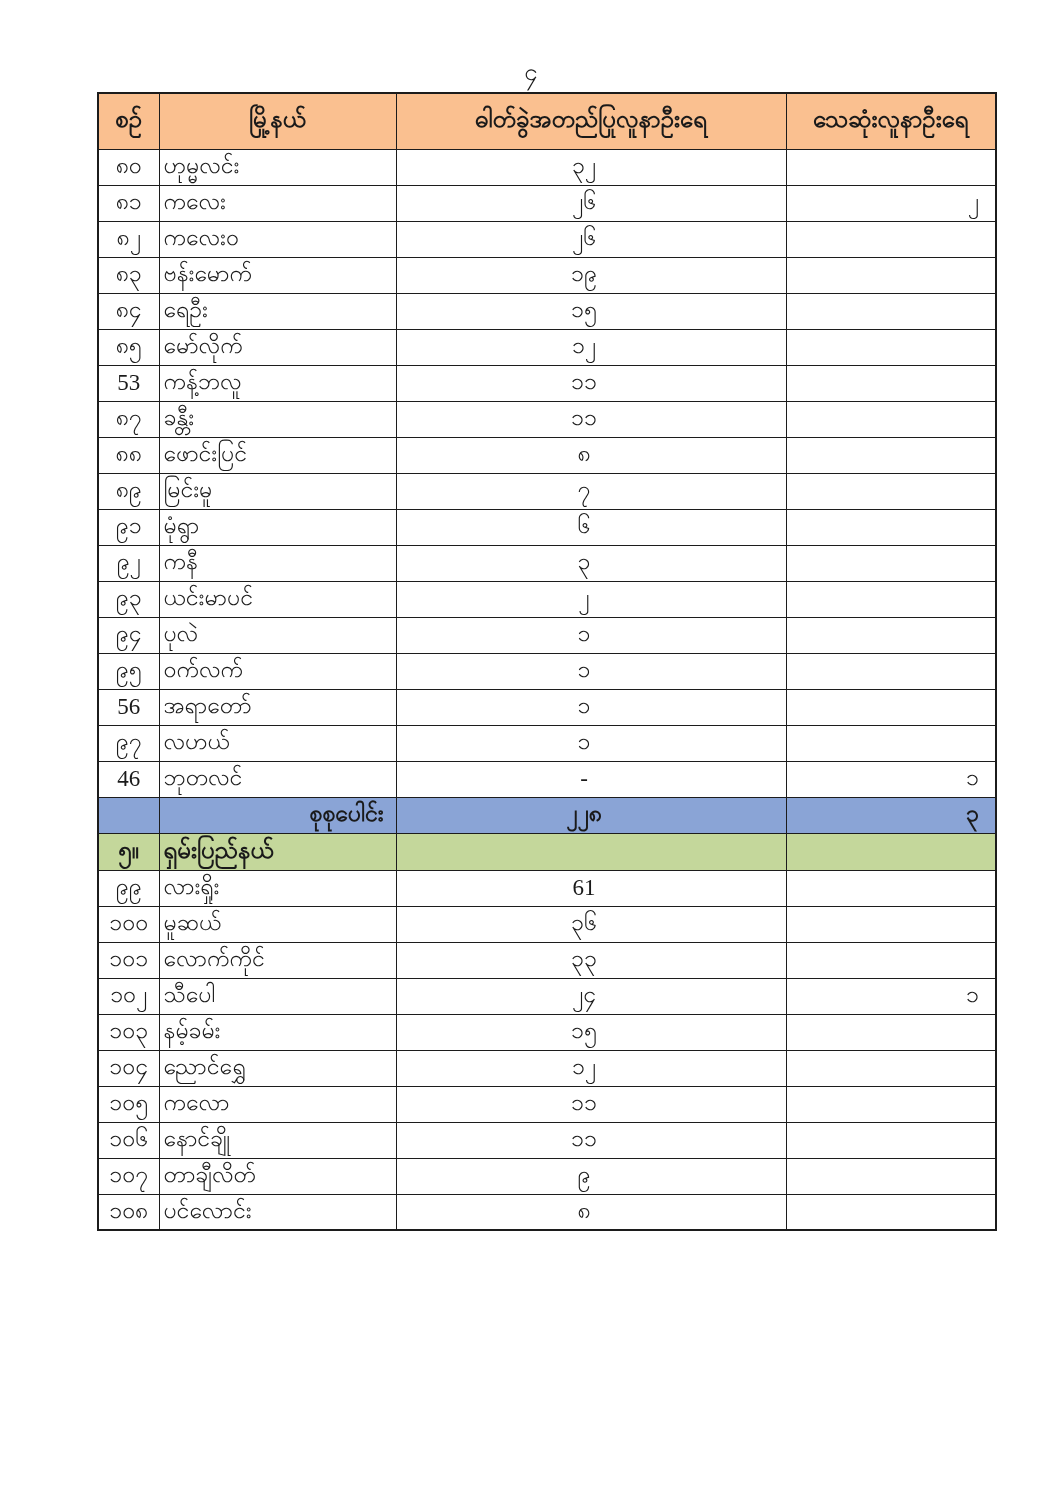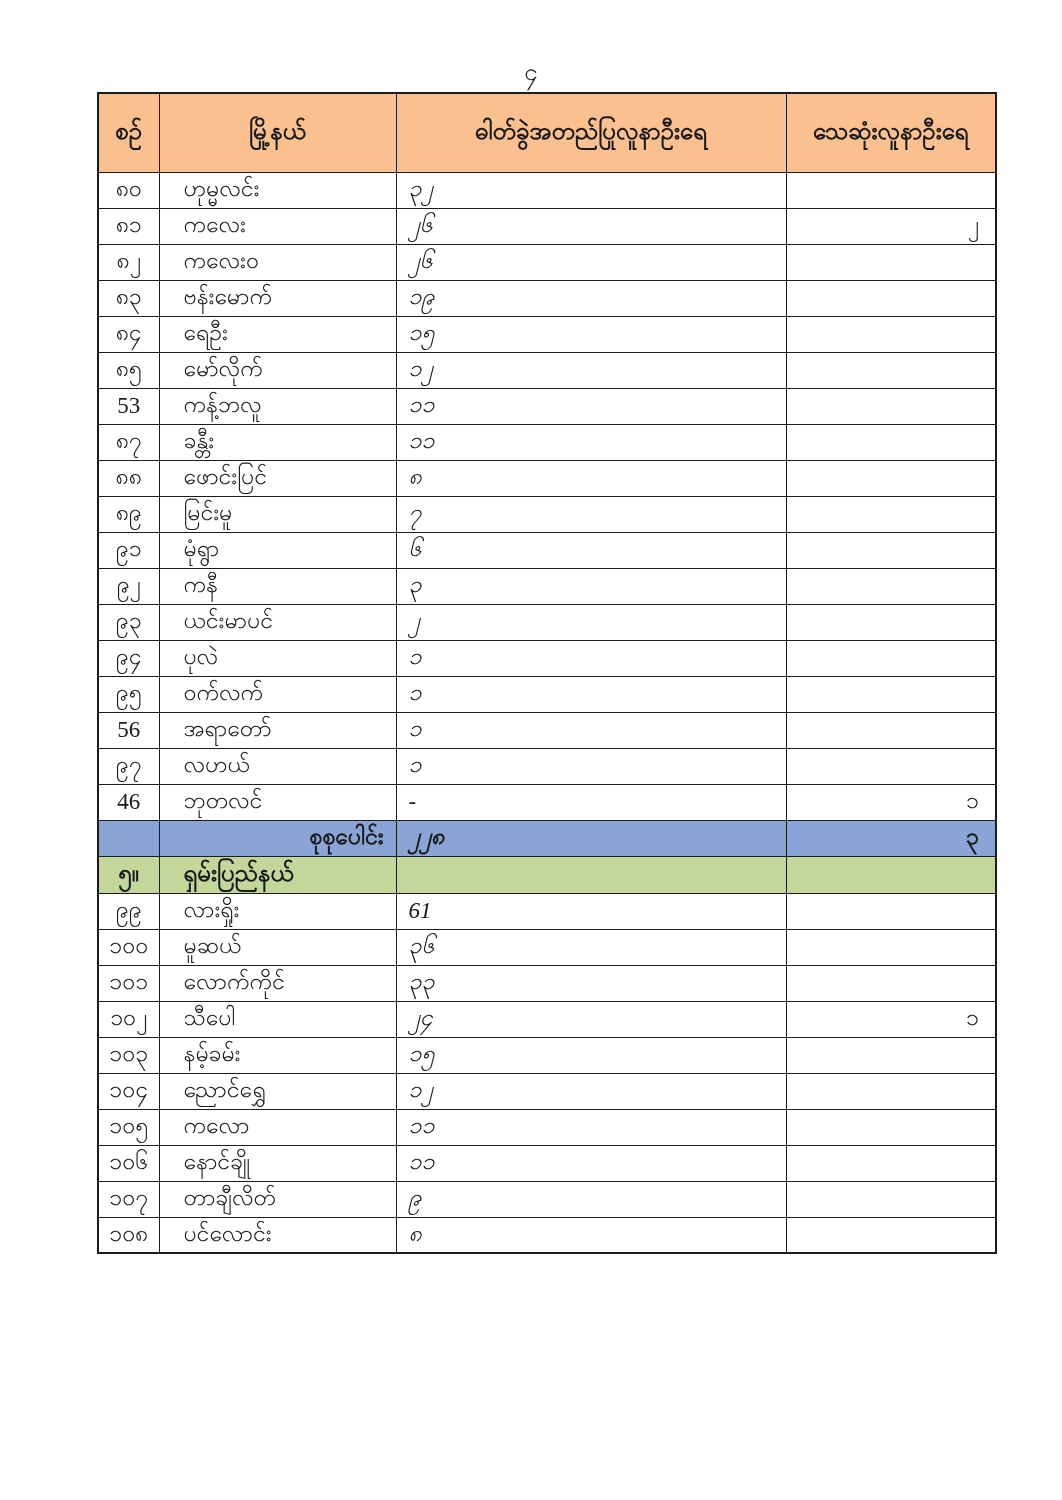--- a/index.html
+++ b/index.html
@@ -34,33 +34,33 @@
     table-layout:fixed;
     border:2.5px solid var(--border);
   }
   .covid-table th,
   .covid-table td{
     border:1.5px solid var(--border);
     overflow:hidden;
     white-space:nowrap;
     vertical-align:middle;
   }
-  .covid-table thead tr{height:79px;}
+  .covid-table thead tr{height:56px;}
   .covid-table th{
     background:var(--header-bg);
     font-weight:bold;
     font-size:24px;
     text-align:center;
     padding:0 4px;
   }
   .covid-table tbody tr{height:36px;}
   .covid-table td{font-size:23px;}
   td.c0{text-align:center;padding:0 2px;}
-  td.c1{text-align:left;padding:0 24px;}
-  td.c2{text-align:left;padding:0 18px 0 12px;font-style:italic;}
+  td.c1{text-align:left;padding:0 4px;}
+  td.c2{text-align:center;padding:0 18px 0 4px;}
   td.c3{text-align:right;padding:0 16px 0 4px;}
   tr.row-total td{background:var(--total-bg);font-weight:bold;}
   tr.row-total td.c1{text-align:right;padding-right:12px;}
   tr.row-section td{background:var(--section-bg);font-weight:bold;}
   tr.row-section td.c0{font-size:24px;}
   tr.row-section td.c1{font-size:24px;}
 </style>
 </head>
 <body>
 

